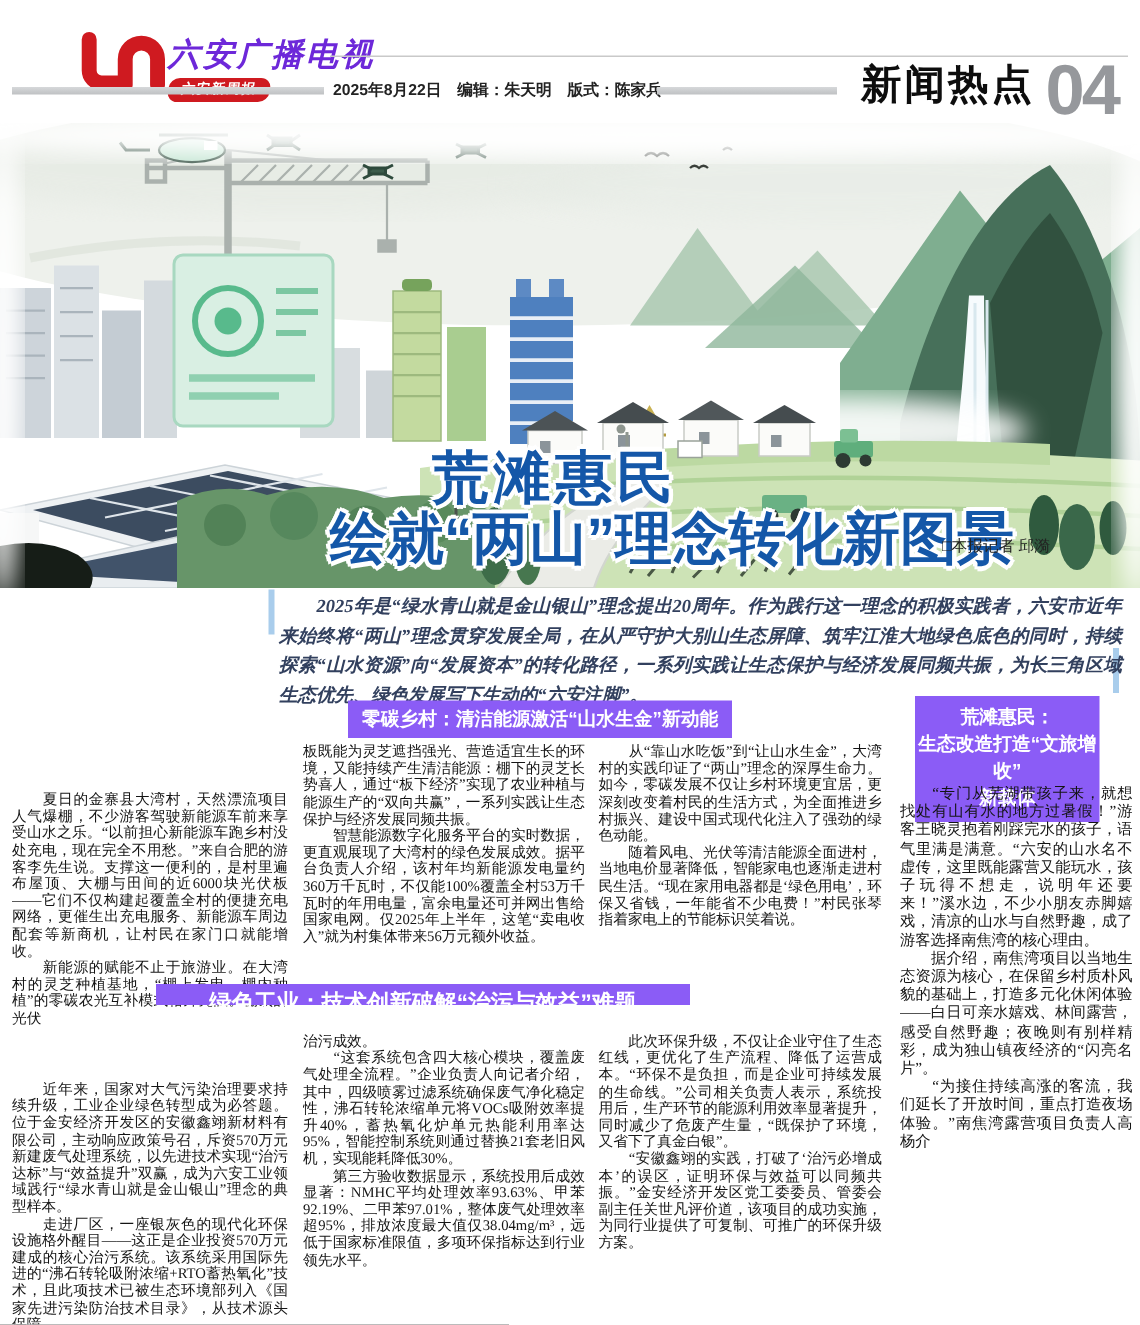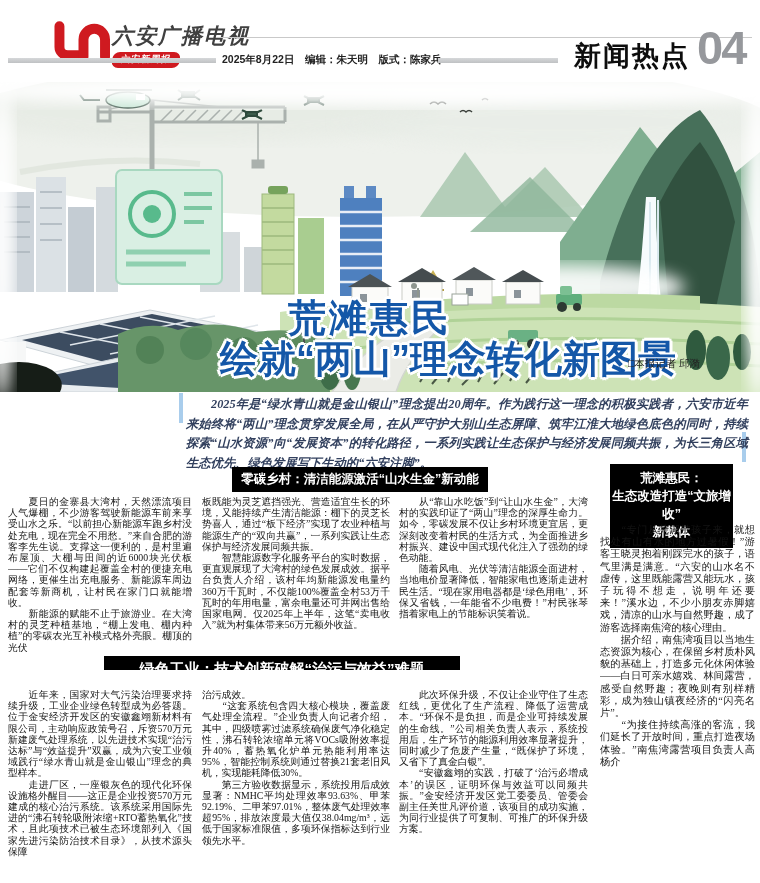--- a/index.html
+++ b/index.html
@@ -1,57 +1,57 @@
 <!DOCTYPE html>
 <html><head>
 <meta charset="utf-8">
 <style>
   html,body{margin:0;padding:0;background:#888;}
   .page{position:relative;width:760px;height:883px;margin:0 auto;background:#fff;overflow:hidden;
         font-family:"Liberation Serif","DejaVu Serif",serif;color:#111;}
   
   .logo{position:absolute;left:52px;top:20px;}
   .station{position:absolute;left:112px;top:22px;font-size:21px;font-weight:bold;font-style:italic;
-           color:#404040;letter-spacing:2px;font-family:"Liberation Serif",serif;}
+           color:#6d28d9;letter-spacing:2px;font-family:"Liberation Serif",serif;}
   .mast-rule{position:absolute;left:220px;top:37px;width:532px;height:1px;background:#c9c9c9;}
   .badge{position:absolute;left:112px;top:52px;background:#cf1a20;color:#fff;font-size:9px;font-weight:bold;
          padding:1px 9px 2px;border-radius:7px;transform:skewX(-8deg);letter-spacing:1px;
          font-family:"Liberation Sans",sans-serif;}
   .bar{position:absolute;top:58px;height:5px;background:linear-gradient(#d6d8da,#bfc1c3);}
   .bar-left{left:8px;width:208px;}
   .bar-right{left:438px;width:120px;}
   .dateline{position:absolute;left:222px;top:53px;width:210px;font:bold 10.5px "Liberation Sans",sans-serif;
             color:#222;white-space:nowrap;}
   .sec-label{position:absolute;left:574px;top:38px;font:900 27px "Liberation Sans",sans-serif;color:#0d0d0d;letter-spacing:2px;}
-  .page-num{position:absolute;left:697px;top:20px;font:900 47px "Liberation Sans",sans-serif;color:#96989c;letter-spacing:-2px;}
+  .page-num{position:absolute;left:697px;top:32px;font:900 47px "Liberation Sans",sans-serif;color:#96989c;letter-spacing:-2px;}
   
   .hero{position:absolute;left:0;top:82px;width:760px;height:310px;}
   .headline{position:absolute;left:0;top:0;width:760px;font-family:"Liberation Sans",sans-serif;font-weight:900;
             color:#1457a8;
             text-shadow:-2px -2px 0 #fff,2px -2px 0 #fff,-2px 2px 0 #fff,2px 2px 0 #fff,
                         0 -3px 0 #fff,0 3px 0 #fff,-3px 0 0 #fff,3px 0 0 #fff;}
   .hl1{position:absolute;left:288px;top:293px;font-size:38px;letter-spacing:3px;}
   .hl2{position:absolute;left:220px;top:334px;font-size:38px;letter-spacing:0px;}
   .byline{position:absolute;left:628px;top:357px;font-size:10.5px;color:#222;text-align:right;}
   
   .intro{position:absolute;left:186px;top:395px;width:562px;font-size:12.3px;line-height:1.6;
          font-style:italic;color:#32405e;text-align:justify;font-weight:bold;}
   .brk{position:absolute;width:4px;height:30px;background:#a9cdec;}
   .brk-tl{left:179px;top:393px;}
   .brk-br{left:742px;top:432px;}
   
-  .banner{position:absolute;background:#000000;color:#fff;font-family:"Liberation Sans",sans-serif;
+  .banner{position:absolute;background:#8b5cf6;color:#fff;font-family:"Liberation Sans",sans-serif;
           font-weight:bold;text-align:center;}
   .banner1{left:232px;top:467px;width:256px;height:25px;line-height:25px;font-size:12.5px;}
   .banner2{left:104px;top:656px;width:356px;height:14px;line-height:26px;font-size:15px;}
   .banner3{left:610px;top:464px;width:123px;padding:5px 0 6px;font-size:12.5px;line-height:1.45;}
   
   .col{position:absolute;text-align:justify;color:#141414;}
   .col p{margin:0;font-size:9.8px;line-height:11.2px;}
-  .colA{left:8px;width:184px;}
+  .colA{left:8px;width:184px;margin-top:32px;}
   .colB{left:202px;width:188px;}
   .colC{left:399px;width:189px;}
   .row1{top:496px;height:156px;overflow:hidden;}
   .row2{top:689px;height:194px;overflow:hidden;}
   .colD{left:600px;top:524px;width:155px;height:359px;overflow:hidden;}
   .colD p{font-size:10.2px;line-height:12.2px;}
 </style>
 </head>
 <body>
 

